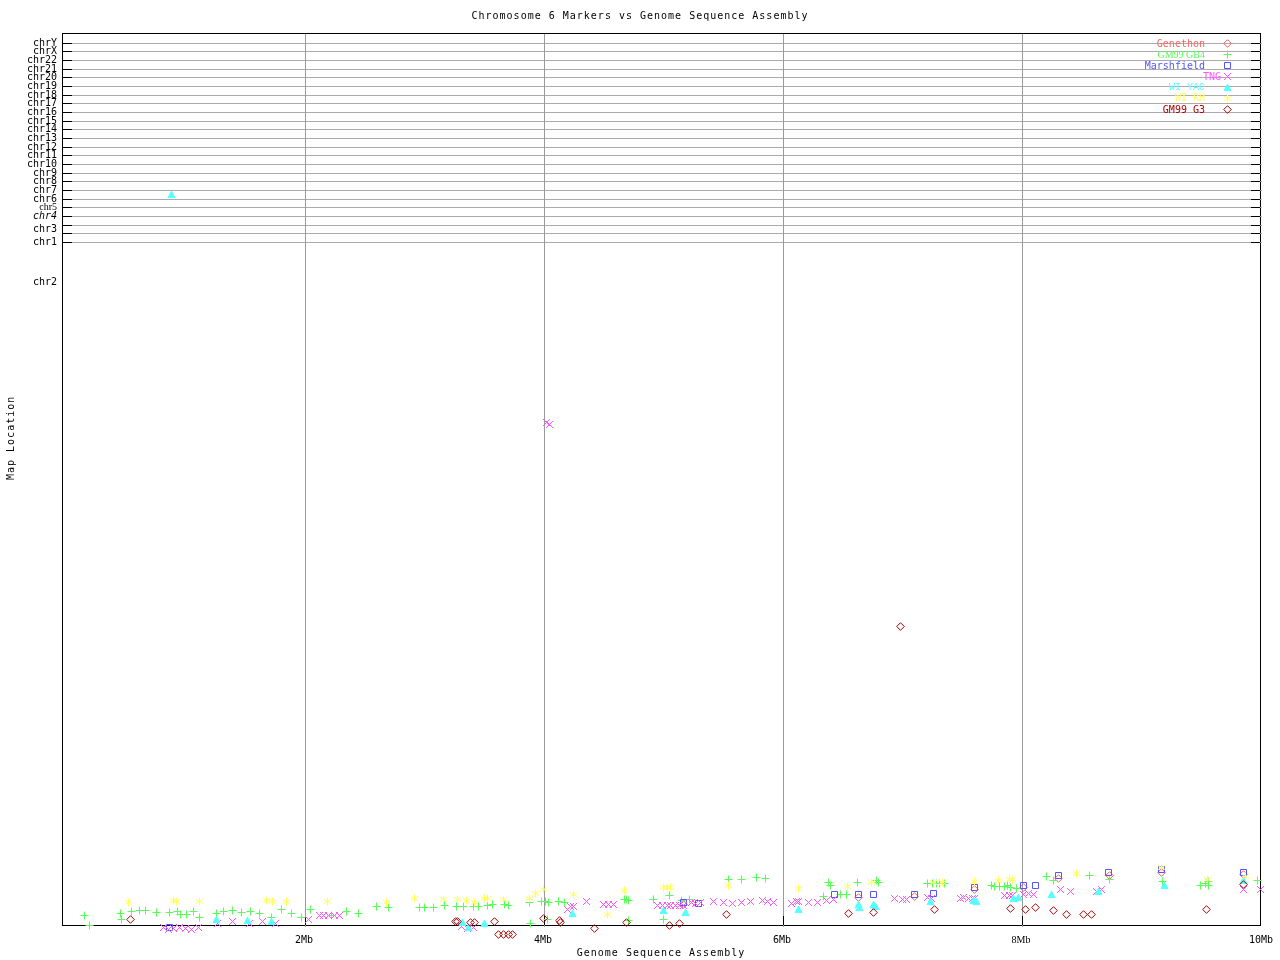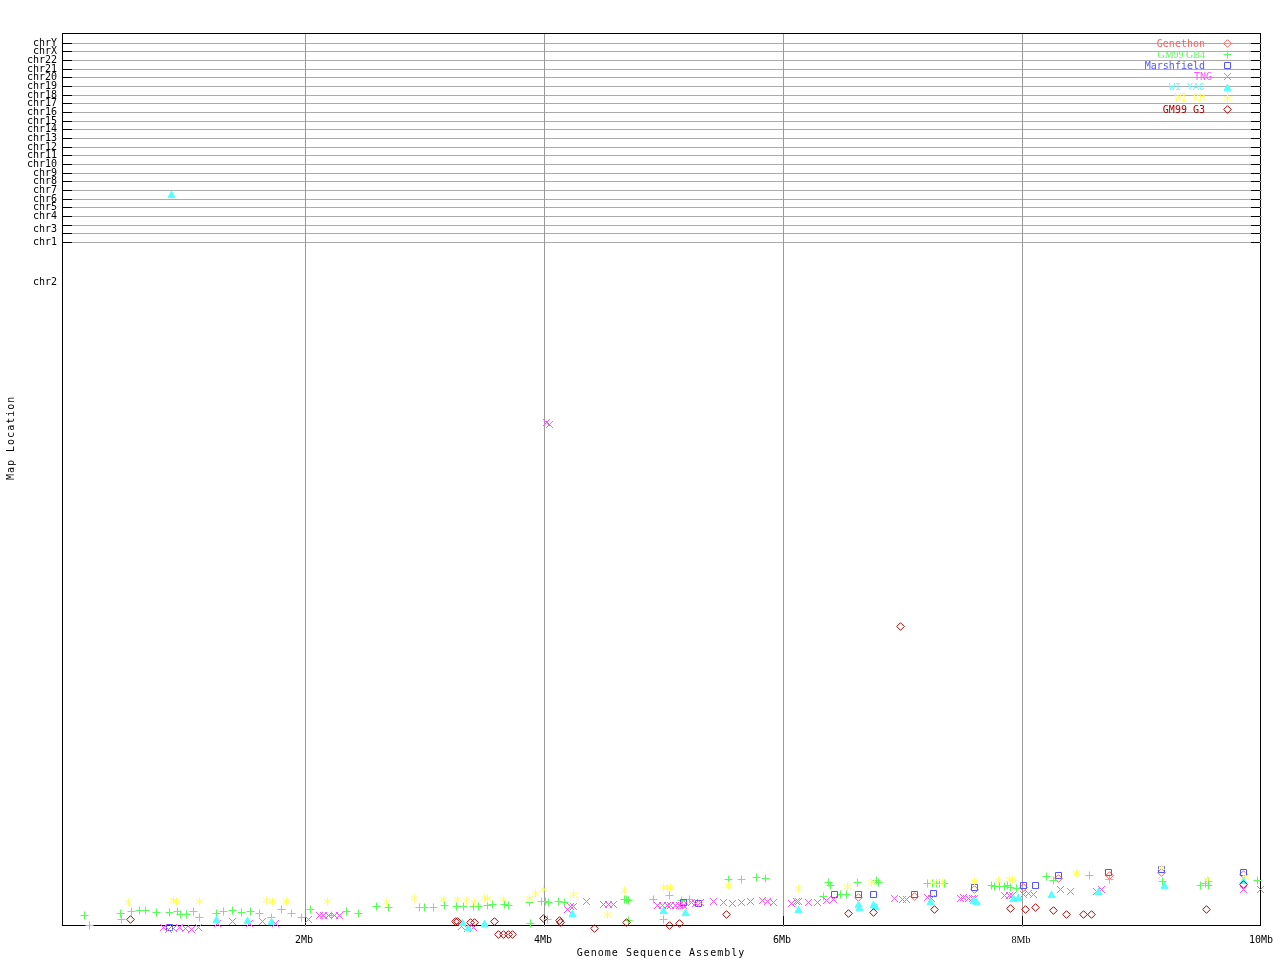--- a/index.html
+++ b/index.html
@@ -18,20 +18,21 @@
   .tickB{position:absolute;bottom:0;width:1px;height:9px;background:#000;}
   .ytl{position:absolute;text-align:right;width:55px;}
   .xtl{position:absolute;text-align:center;width:60px;top:935px;}
   .legend-label{position:absolute;text-align:right;}
   .mk{position:absolute;}
 </style>
 </head>
 <body>
 
 <div id="canvas">
+  <div id="title" class="t">Chromosome 6 Markers vs Genome Sequence Assembly</div>
   <div id="ylab" class="t">Map Location</div>
   <div id="plot">
       <div class="hgrid" style="top: 9px;"></div>
       <div class="tickL" style="top: 9px;"></div>
       <div class="tickR" style="top: 9px;"></div>
       <div class="hgrid" style="top: 17px;"></div>
       <div class="tickL" style="top: 17px;"></div>
       <div class="tickR" style="top: 17px;"></div>
       <div class="hgrid" style="top: 26px;"></div>
       <div class="tickL" style="top: 26px;"></div>
@@ -979,21 +980,21 @@
         <path d="M4.5,0.7L8.3,4.5L4.5,8.3L0.7,4.5Z" stroke="#ff6060" stroke-width="1" fill="none"></path>
       </svg>
       <div class="t legend-label" style="color: rgb(85, 255, 85); right: 55px; top: 16px; font-family: Liberation Serif, serif;">GM99 GB4</div>
       <svg width="9" height="9" viewBox="0 0 9 9" class="mk" style="right: 28px; left: auto; top: 15.5px;">
         <path d="M0.5,4.5H8.5M4.5,0.5V8.5" stroke="#55ff55" stroke-width="1" fill="none"></path>
       </svg>
       <div class="t legend-label" style="color: rgb(85, 85, 255); right: 55px; top: 27px;">Marshfield</div>
       <svg width="9" height="9" viewBox="0 0 9 9" class="mk" style="right: 28px; left: auto; top: 26.5px;">
         <path d="M1.5,1.5H7.5V7.5H1.5Z" stroke="#5555ff" stroke-width="1" fill="none"></path>
       </svg>
-      <div class="t legend-label" style="color: rgb(255, 85, 255); right: 48px; top: 38px;">TNG</div>
+      <div class="t legend-label" style="color: rgb(255, 85, 255); right: 39px; top: 38px;">TNG</div>
       <svg width="9" height="9" viewBox="0 0 9 9" class="mk" style="right: 28px; left: auto; top: 37.5px;">
         <path d="M1,1L8,8M8,1L1,8" stroke="#ff55ff" stroke-width="1" fill="none"></path>
       </svg>
       <div class="t legend-label" style="color: rgb(85, 255, 255); right: 55px; top: 49px; font-family: Liberation Mono, monospace;">WI YAC</div>
       <svg width="9" height="9" viewBox="0 0 9 9" class="mk" style="right: 28px; left: auto; top: 48.5px;">
         <path d="M4.5,1.2L8,7.6H1Z" stroke="#55ffff" stroke-width="1" fill="#55ffff"></path>
       </svg>
       <div class="t legend-label" style="color: rgb(255, 255, 85); right: 55px; top: 59px;">WI RH</div>
       <svg width="9" height="9" viewBox="0 0 9 9" class="mk" style="right: 28px; left: auto; top: 59.5px;">
         <path d="M4.5,0.5V8.5M0.9,2.4L8.1,6.6M8.1,2.4L0.9,6.6" stroke="#ffff55" stroke-width="1" fill="none"></path>
@@ -1023,20 +1024,20 @@
       <div class="t ytl" style="left: 2px; top: 116px;">chr15</div>
       <div class="t ytl" style="left: 2px; top: 124px;">chr14</div>
       <div class="t ytl" style="left: 2px; top: 133px;">chr13</div>
       <div class="t ytl" style="left: 2px; top: 142px;">chr12</div>
       <div class="t ytl" style="left: 2px; top: 150px;">chr11</div>
       <div class="t ytl" style="left: 2px; top: 159px;">chr10</div>
       <div class="t ytl" style="left: 2px; top: 168px;">chr9</div>
       <div class="t ytl" style="left: 2px; top: 176px;">chr8</div>
       <div class="t ytl" style="left: 2px; top: 185px;">chr7</div>
       <div class="t ytl" style="left: 2px; top: 194px;">chr6</div>
-      <div class="t ytl" style="left: 2px; top: 202px;">chr5</div>
-      <div class="t ytl" style="left: 2px; top: 211px;">chr4</div>
+      <div class="t ytl" style="left: 2px; top: 202px; font-family: Liberation Serif, serif;">chr5</div>
+      <div class="t ytl" style="left: 2px; top: 211px; font-style: italic;">chr4</div>
       <div class="t ytl" style="left: 2px; top: 224px;">chr3</div>
       <div class="t ytl" style="left: 2px; top: 241px; margin-top: 36px;">chr2</div>
       <div class="t ytl" style="left: 2px; top: 237px;">chr1</div>
     </div>
   <div id="xlab" class="t">Genome Sequence Assembly</div>
 </div>
 
 </body></html>

